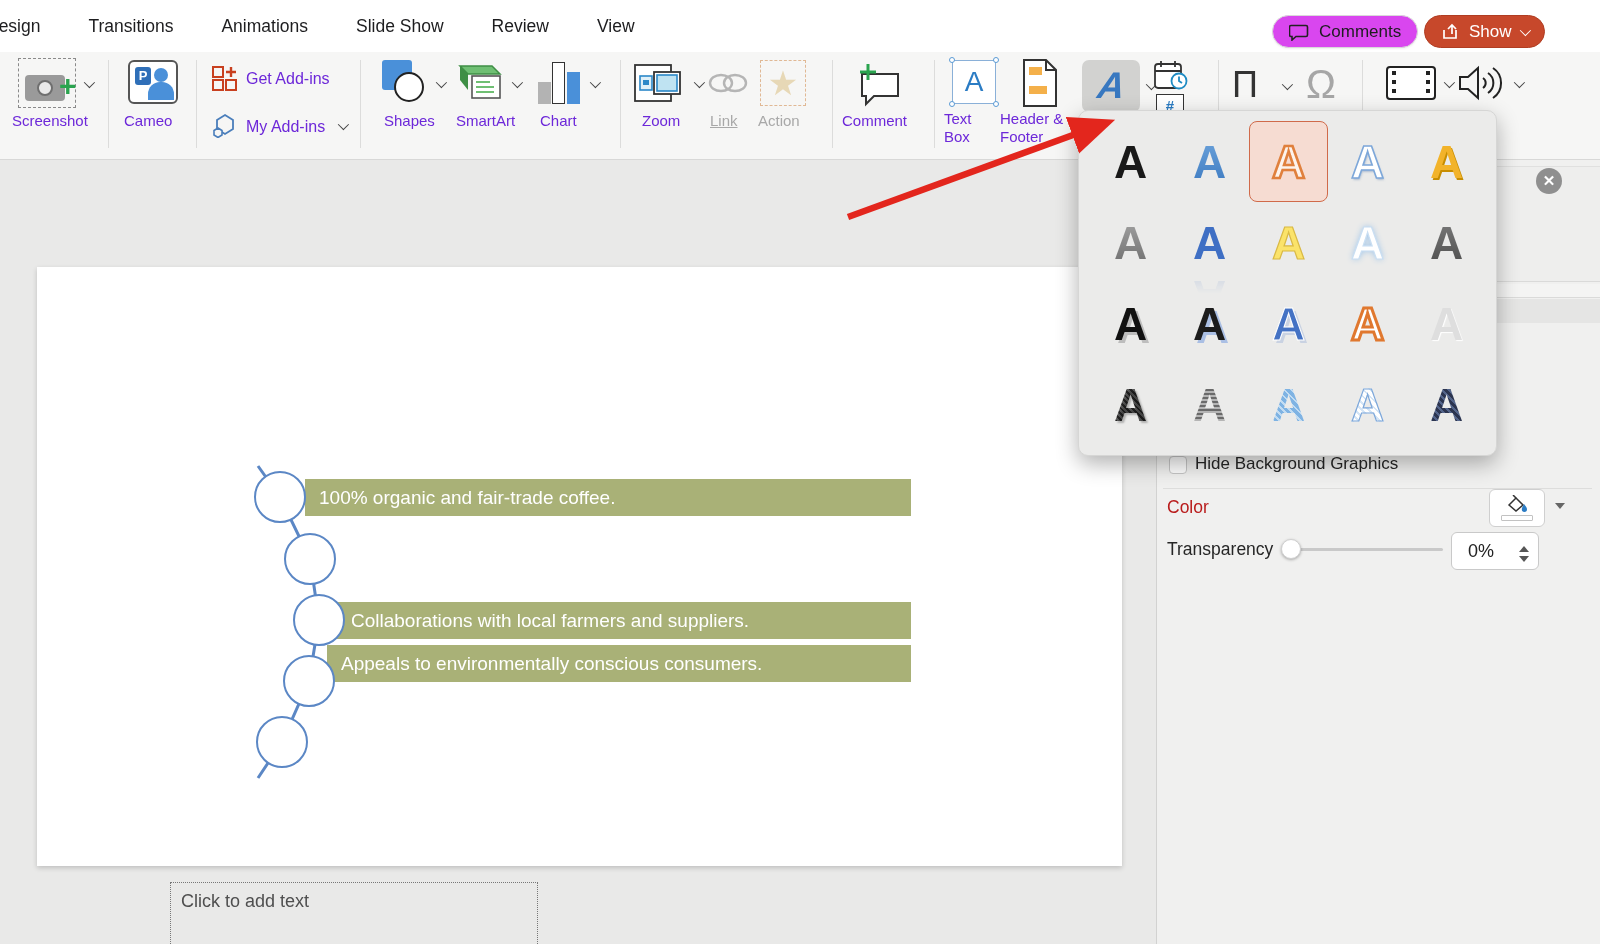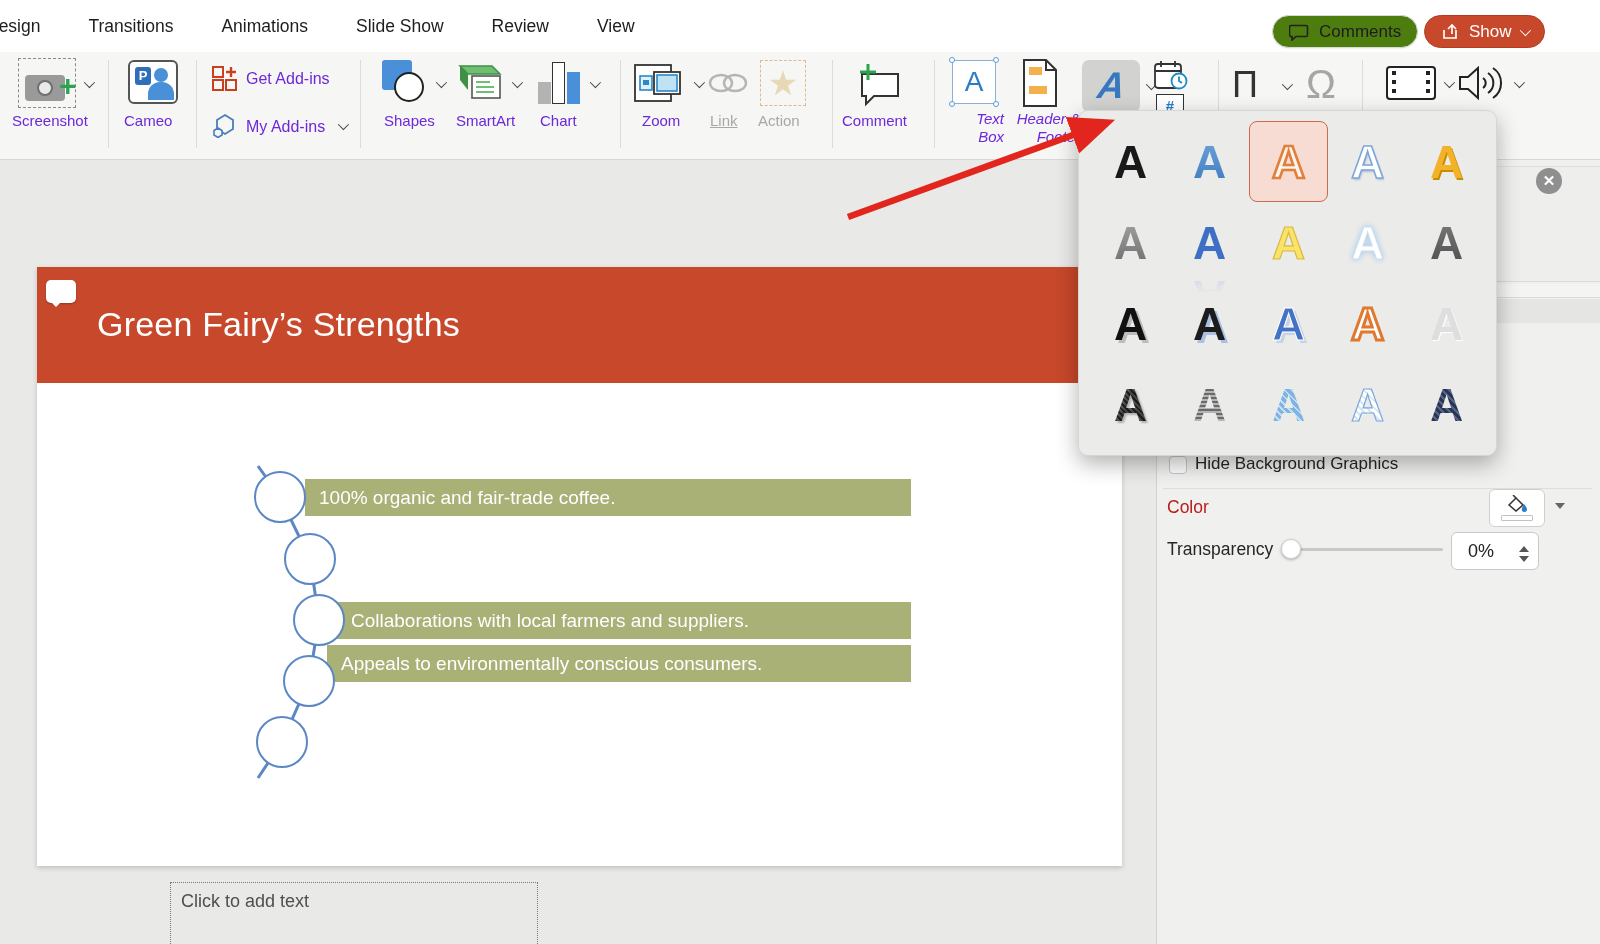--- a/index.html
+++ b/index.html
@@ -5,31 +5,31 @@
   * { margin:0; padding:0; box-sizing:border-box; }
   html,body { width:1600px; height:944px; overflow:hidden;
     font-family:"Liberation Sans", sans-serif; background:#fff; }
   #app { position:relative; width:1600px; height:944px; }
 
   
   .menubar { position:absolute; left:0; top:0; width:1600px; height:52px; background:#fff; }
   .menu-tabs { position:absolute; left:-14px; top:0; height:52px; display:flex; align-items:center; gap:48px; }
   .menu-tab { font-size:17.5px; color:#1d1d1f; white-space:nowrap; }
   .pill { position:absolute; top:15px; height:33px; border-radius:17px; display:flex; align-items:center; gap:8px; padding:0 16px; font-size:17px; }
-  .comments-btn { left:1272px; background:#4d7c0f; border:1px solid #d9d9d9; color:#1d1d1f; box-shadow:0 1px 2px rgba(0,0,0,.06); }
+  .comments-btn { left:1272px; background:#d946ef; border:1px solid #d9d9d9; color:#1d1d1f; box-shadow:0 1px 2px rgba(0,0,0,.06); }
   .share-btn { left:1424px; background:#c7482b; color:#fff; border:1px solid #b03d22; }
   .chev { width:8px; height:8px; border-right:1.8px solid #444; border-bottom:1.8px solid #444; transform:rotate(45deg) translateY(-2px); display:inline-block; }
   .chev.w { border-color:#fff; }
 
   
   .ribbon { position:absolute; left:0; top:52px; width:1600px; height:108px; background:#f6f6f5; border-bottom:1px solid #d8d8d7; }
   .rsep { position:absolute; top:8px; height:88px; width:1px; background:#dcdcdb; }
   .rlabel { position:absolute; font-size:15px; color:#6d28d9; white-space:nowrap; }
   .rlabel.dis { color:#a8a8a8; }
-  .two-line { text-align:right; line-height:18px;font-style:italic; }
+  .two-line { text-align:left; line-height:18px; }
   .icon-abs { position:absolute; }
 
   
   .wordart-btn { position:absolute; left:1082px; top:8px; width:58px; height:52px; background:#d2d2d0; border-radius:7px; display:flex; align-items:center; justify-content:center; }
   .wordart-a { font-size:37px; font-weight:600; font-style:italic; color:#3878c0; transform:skewX(-8deg); }
 
   
   .canvas { position:absolute; left:0; top:160px; width:1156px; height:784px; background:#e9e9e8; }
   .slide { position:absolute; left:37px; top:107px; width:1085px; height:599px; background:#fff; box-shadow:0 2px 5px rgba(0,0,0,.18); }
   .banner { position:absolute; left:0; top:0; width:100%; height:116px; background:#c7482b; }
@@ -289,24 +289,20 @@
       <svg width="46" height="38" viewBox="0 0 46 38">
           <polygon points="2,13 10,13 20,4 20,34 10,25 2,25" fill="none" stroke="#222" stroke-width="2"></polygon>
           <path d="M25 14a6 6 0 0 1 0 10M30 9a12 12 0 0 1 0 20M35 4a18 18 0 0 1 0 30" fill="none" stroke="#222" stroke-width="2"></path>
         </svg>
     </div>
     <span class="chev" style="position:absolute; left:1514px; top:28px;"></span>
   </div>
 
   <div class="canvas">
     <div class="slide">
-      <div class="banner">
-        <div class="cmt-flag"></div>
-        <div class="slide-title">Green Fairy’s Strengths</div>
-      </div>
       <svg class="sa-line" width="1085" height="599">
         <polyline points="221,199 243,230 273,292 282,353 272,414 245,475 221,511" fill="none" stroke="#5b87c5" stroke-width="3"></polyline>
       </svg>
       <div class="bar b1">100% organic and fair-trade coffee.</div>
       <div class="bar b3">Collaborations with local farmers and suppliers.</div>
       <div class="bar b4">Appeals to environmentally conscious consumers.</div>
       <div class="sa-circle" style="left:217px; top:204px;"></div>
       <div class="sa-circle" style="left:247px; top:266px;"></div>
       <div class="sa-circle" style="left:256px; top:327px;"></div>
       <div class="sa-circle" style="left:246px; top:388px;"></div>

